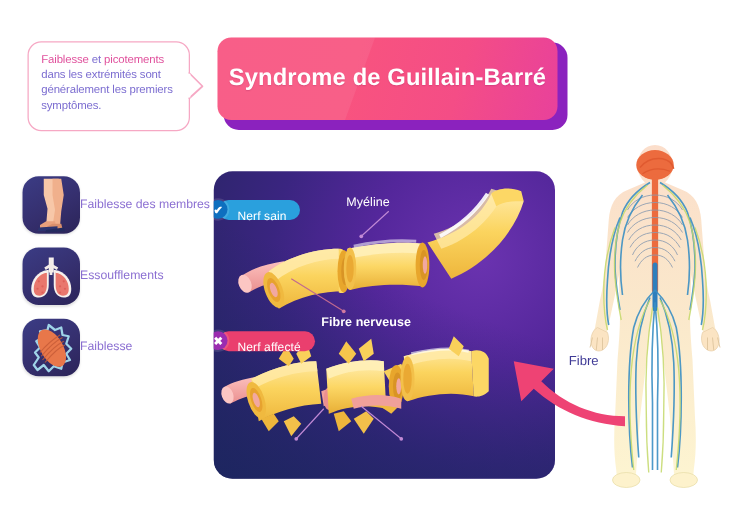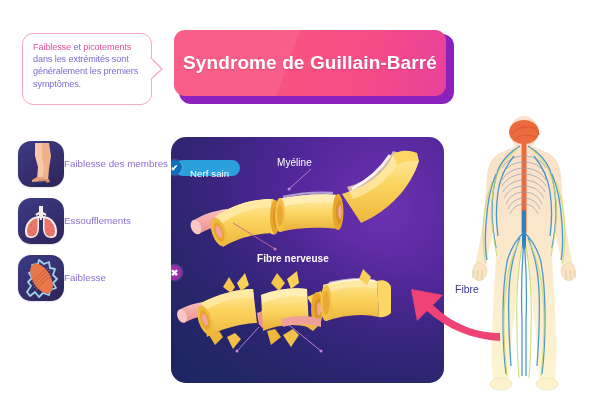--- a/index.html
+++ b/index.html
@@ -318,20 +318,21 @@
           <circle cx="150" cy="214" r="1.5" fill="#c28ad6"></circle>
         </g>
       </svg>
 
       <div class="badge" id="badge-healthy">
         <div class="badge-dot">✔</div>
         <div class="badge-pill">Nerf sain</div>
       </div>
       <div class="badge" id="badge-affected">
         <div class="badge-dot">✖</div>
+        <div class="badge-pill">Nerf affecté</div>
       </div>
 
       <div class="plabel" id="lbl-myeline">Myéline</div>
       <div class="plabel" id="lbl-fibre">Fibre nerveuse</div>
     </div>
   </div>
 
   <div class="arrow-wrap">
     <svg width="150" height="70" viewBox="0 0 150 70">
       <path d="M145 58 C120 58 96 48 78 30 L88 20 L56 14 L62 46 L72 36 C92 54 116 64 145 66 Z" fill="#ee4374"></path>

